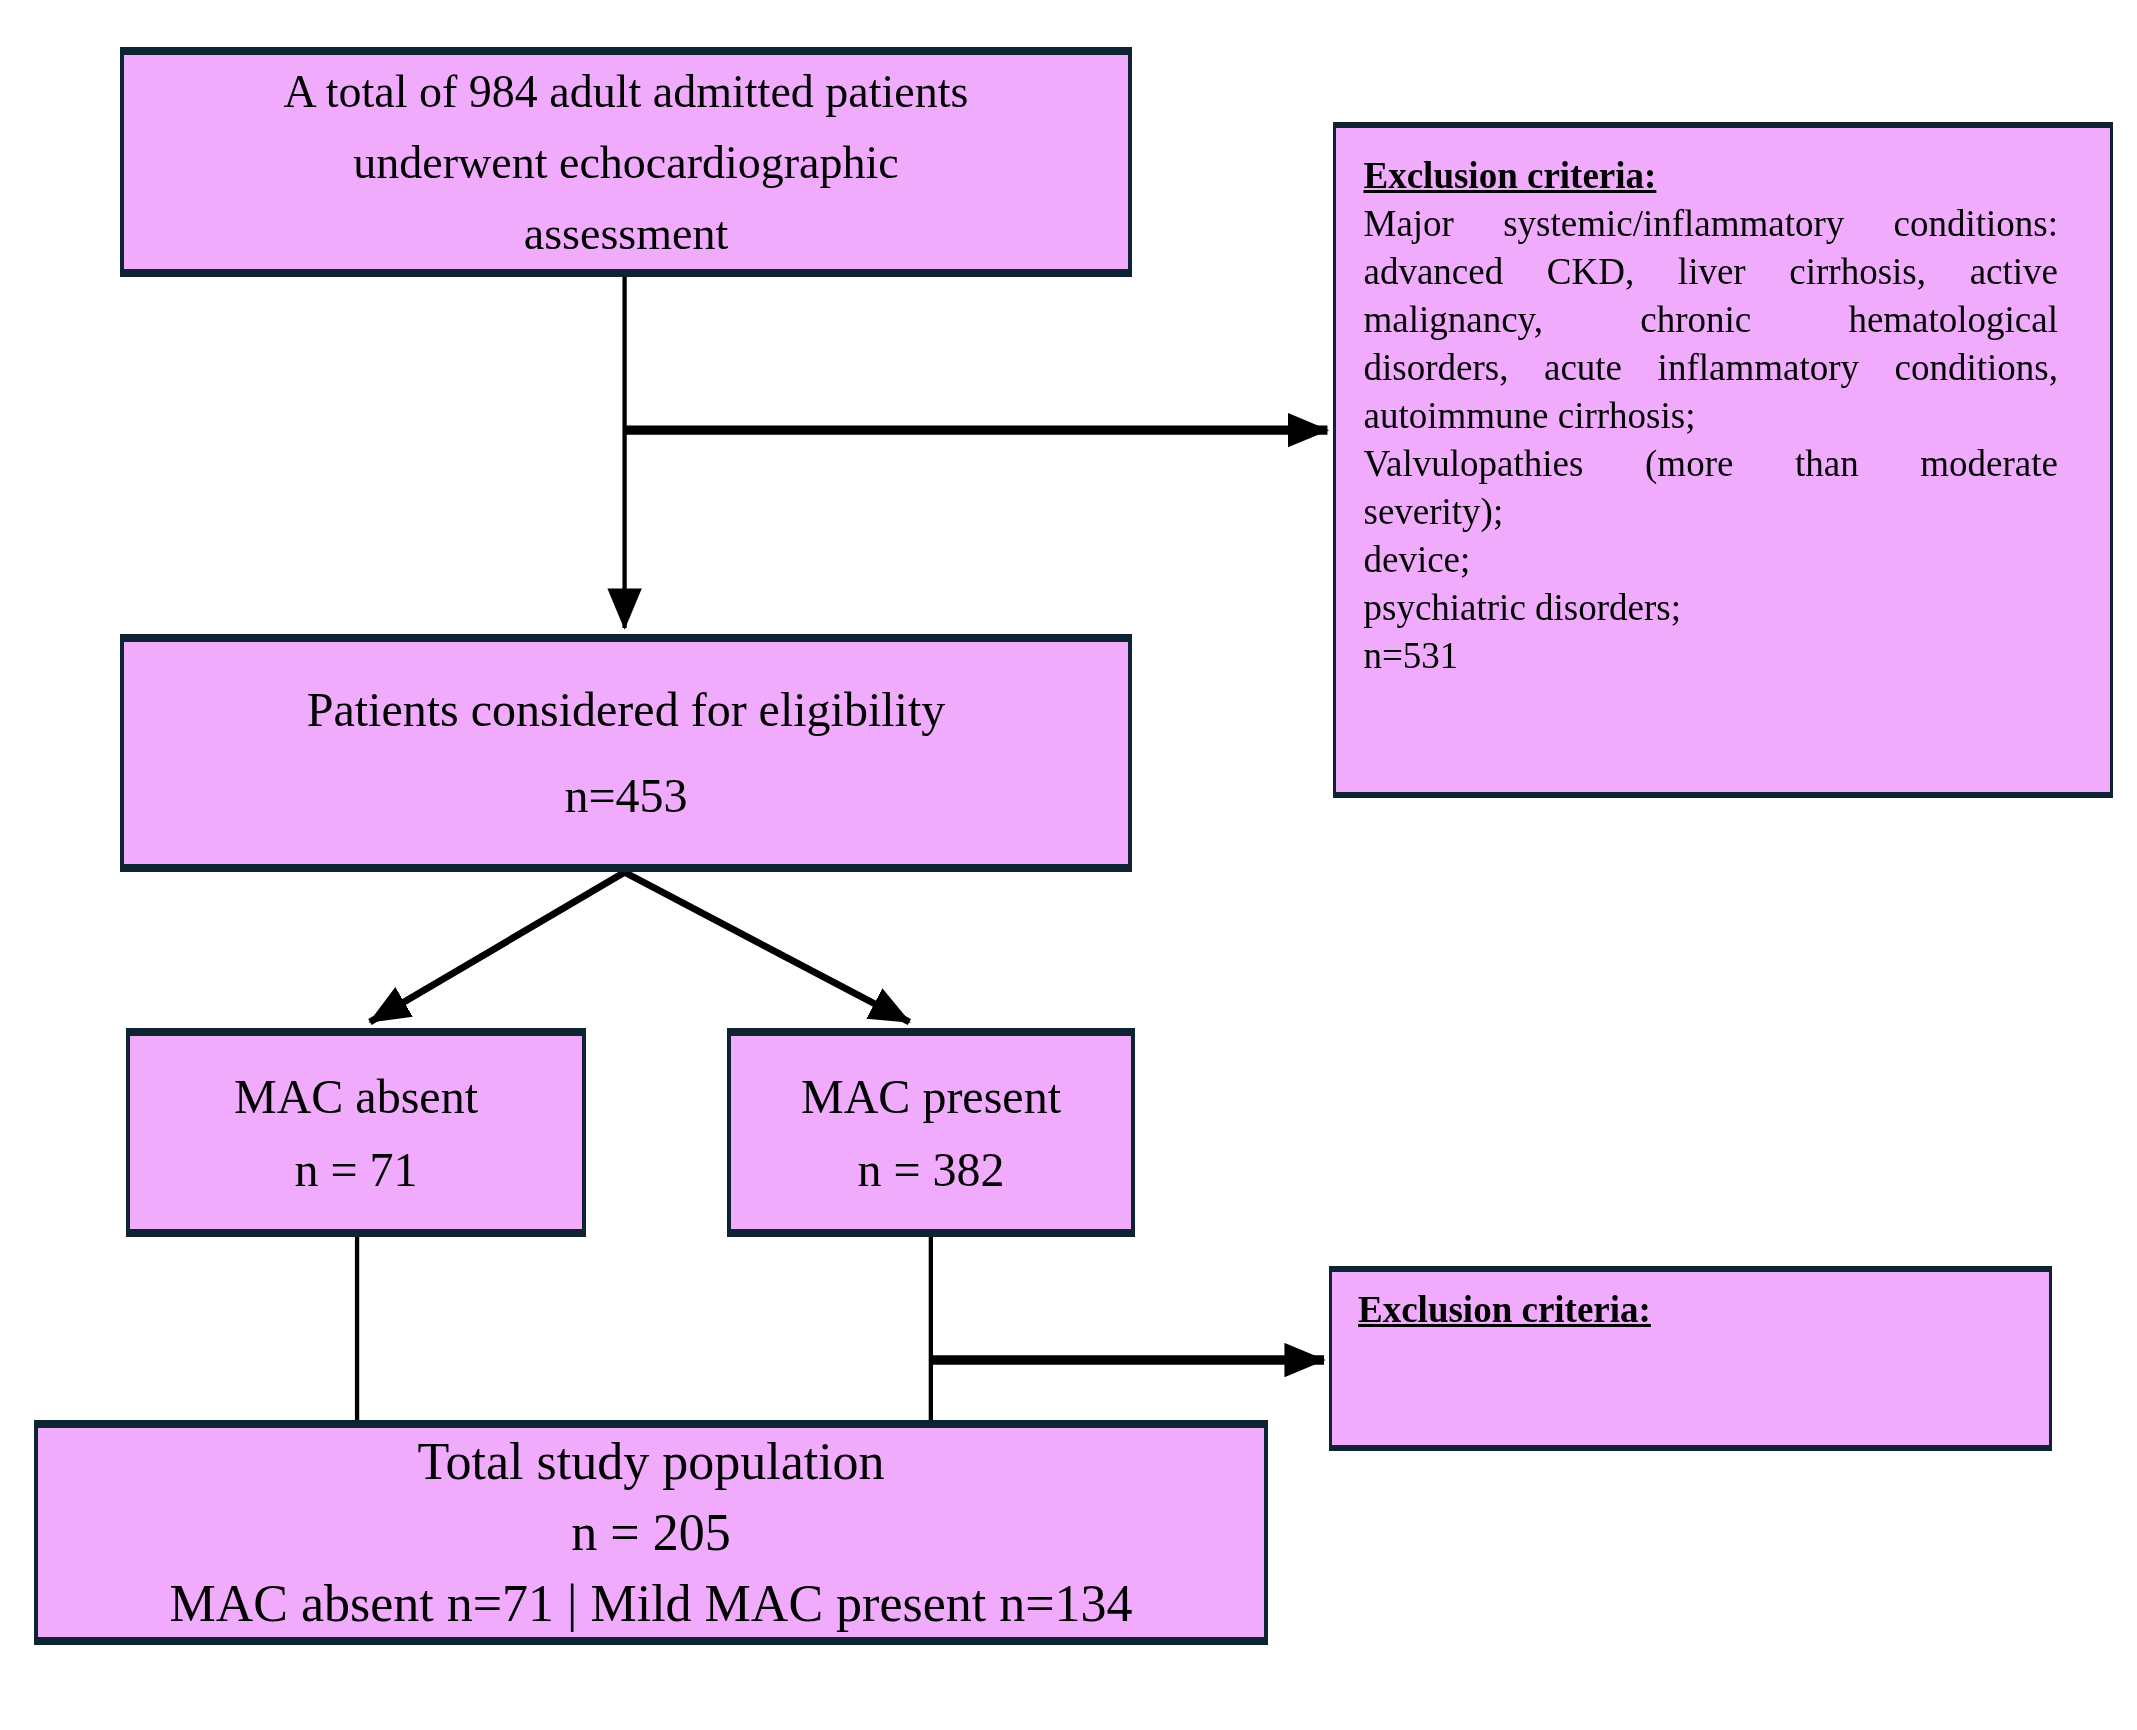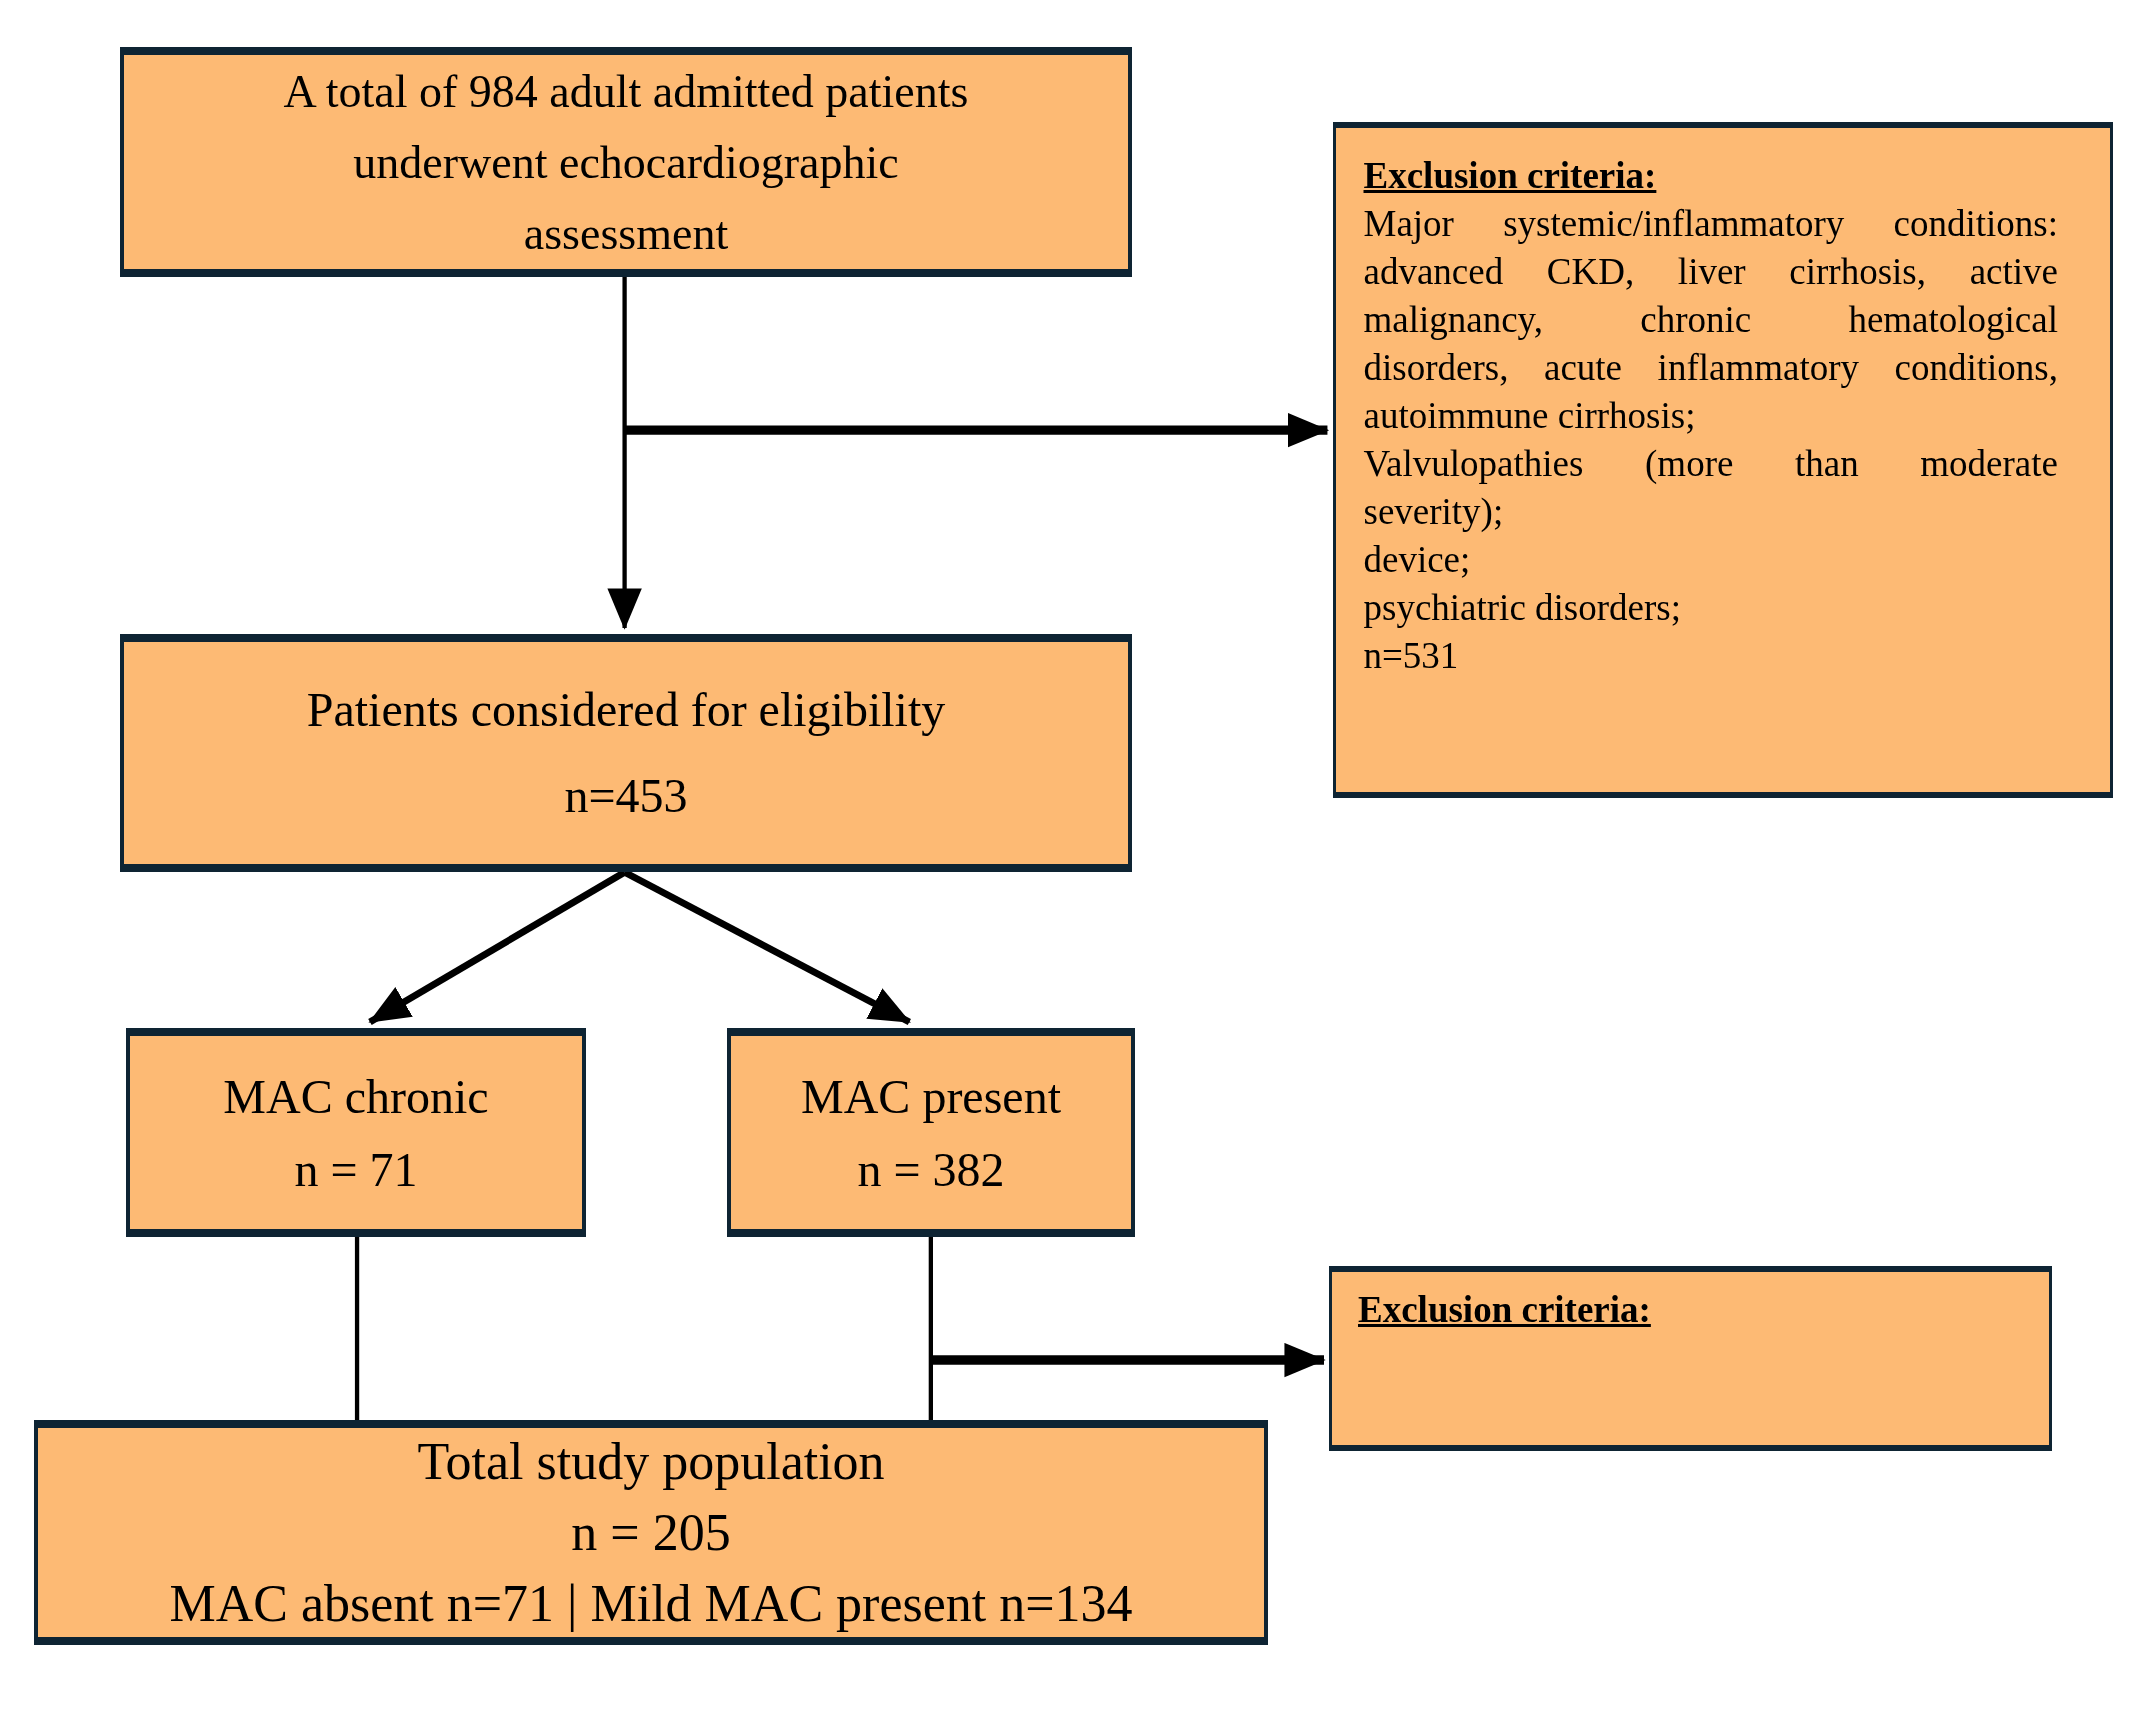--- a/index.html
+++ b/index.html
@@ -22,21 +22,21 @@
     top: 0;
     width: 2137px;
     height: 1730px;
   }
   .arrows line {
     stroke: #000000;
   }
   .box {
     position: absolute;
     box-sizing: border-box;
-    background: #fdba74;
+    background: #f0abfc;
     border: solid #0e2433;
     border-width: 8.6px 4.3px;
   }
   .box.center {
     display: flex;
     flex-direction: column;
     justify-content: center;
     align-items: center;
     text-align: center;
   }
@@ -122,21 +122,21 @@
     <div>psychiatric disorders;</div>
     <div>n=531</div>
   </div>
 
   <div class="box center box-eligibility">
     <div>Patients considered for eligibility</div>
     <div>n=453</div>
   </div>
 
   <div class="box center box-mac-absent">
-    <div>MAC chronic</div>
+    <div>MAC absent</div>
     <div>n = 71</div>
   </div>
 
   <div class="box center box-mac-present">
     <div>MAC present</div>
     <div>n = 382</div>
   </div>
 
   <div class="box excl box-exclusion2">
     <div class="heading">Exclusion criteria:</div>

